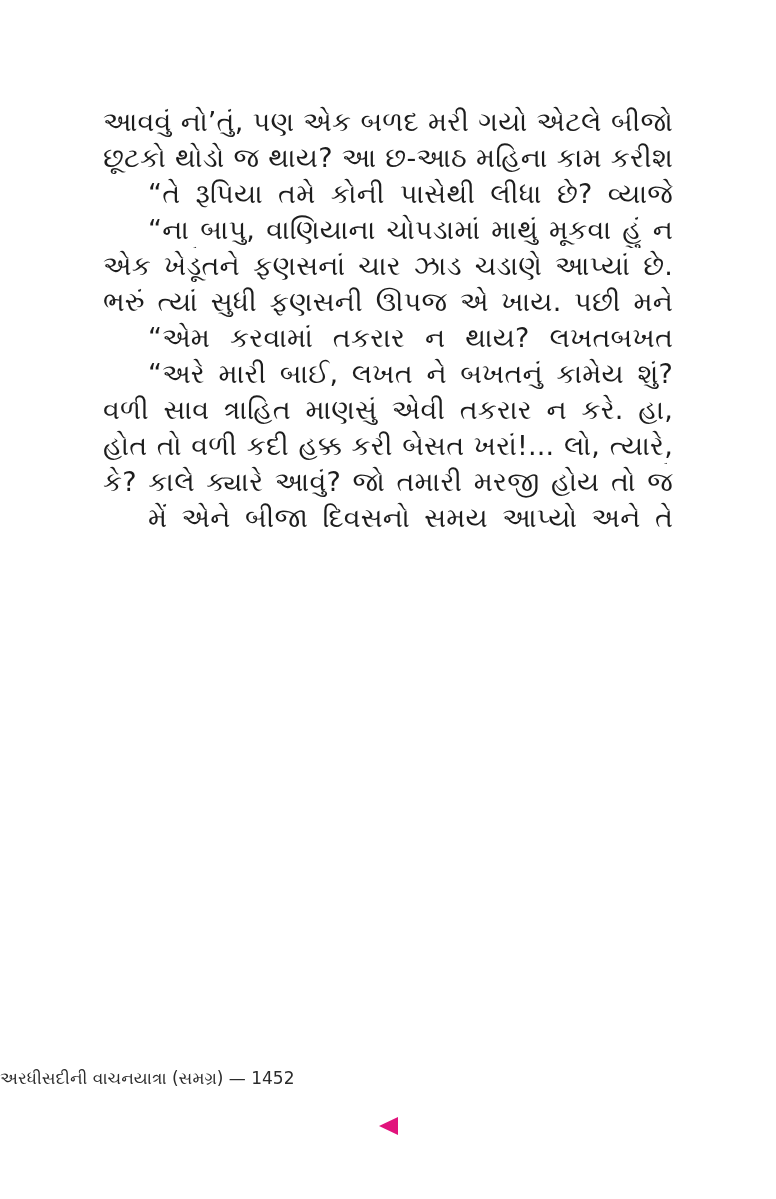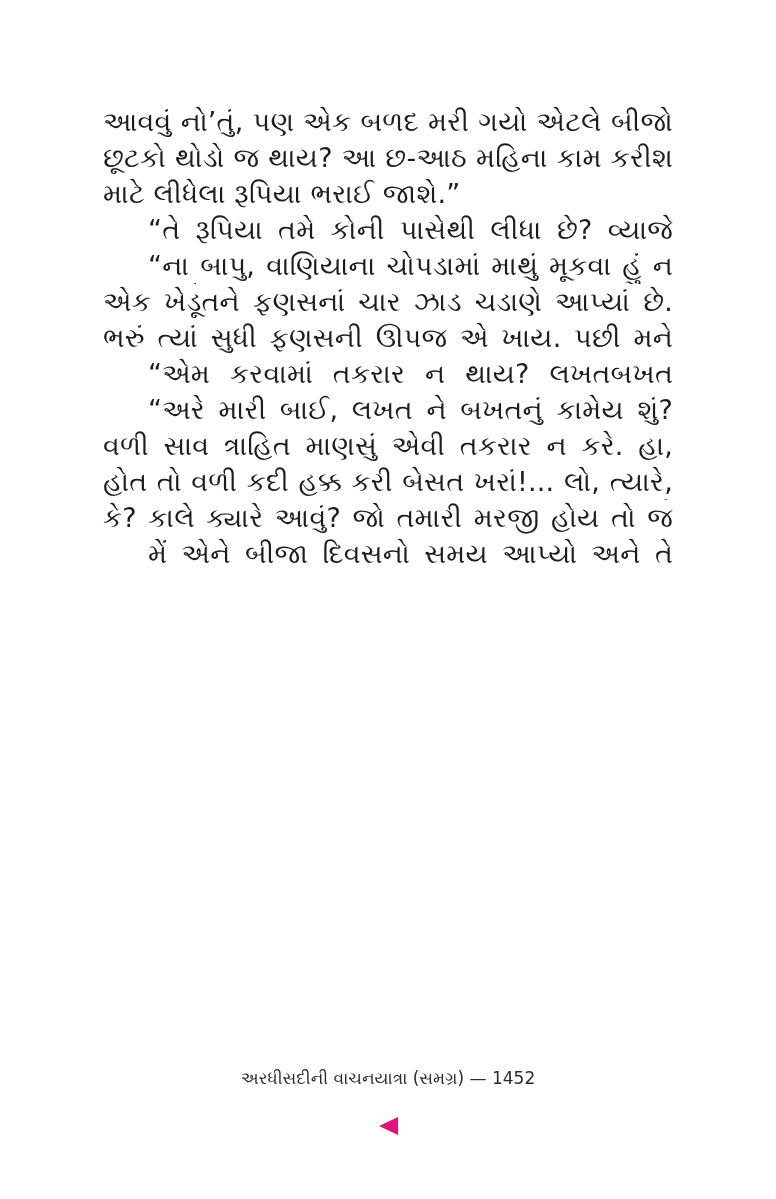--- a/index.html
+++ b/index.html
@@ -39,21 +39,21 @@
     text-align-last: left;
   }
   .line.indent {
     padding-left: 45px;
   }
   .page-footer {
     position: absolute;
     left: 0;
     right: 0;
     top: 1066px;
-    text-align: center;
+    text-align: left;
     font-size: 17px;
     line-height: 24px;
     color: #2b2b2b;
   }
   .nav-prev {
     position: absolute;
     left: 379px;
     top: 1117px;
     width: 0;
     height: 0;
@@ -64,21 +64,20 @@
   }
 </style>
 </head>
 <body>
 
 <div class="page">
 
   <div class="body-text">
       <div class="line">આવવું નો’તું, પણ એક બળદ મરી ગયો એટલે બીજો લીધા વગર</div>
       <div class="line">છૂટકો થોડો જ થાય? આ છ-આઠ મહિના કામ કરીશ ત્યાં બળદ</div>
-      <div class="line plast">માટે લીધેલા રૂપિયા ભરાઈ જાશે.”</div>
       <div class="line plast indent">“તે રૂપિયા તમે કોની પાસેથી લીધા છે? વ્યાજે લીધા?”</div>
       <div class="line indent">“ના બાપુ, વાણિયાના ચોપડામાં માથું મૂકવા હું ન જાઉં! મેં તો</div>
       <div class="line">એક ખેડૂતને ફણસનાં ચાર ઝાડ ચડાણે આપ્યાં છે. જ્યાં સુધી રકમ ન</div>
       <div class="line plast">ભરું ત્યાં સુધી ફણસની ઊપજ એ ખાય. પછી મને પાછાં આપશે.”</div>
       <div class="line plast indent">“એમ કરવામાં તકરાર ન થાય? લખતબખત કરાવ્યું છે?”</div>
       <div class="line indent">“અરે મારી બાઈ, લખત ને બખતનું કામેય શું? ગામડાંના અને</div>
       <div class="line">વળી સાવ ત્રાહિત માણસું એવી તકરાર ન કરે. હા, સગાંને આપ્યાં</div>
       <div class="line">હોત તો વળી કદી હક્ક કરી બેસત ખરાં!... લો, ત્યારે, હું હવે જાઉં</div>
       <div class="line">કે? કાલે ક્યારે આવું? જો તમારી મરજી હોય તો જ બોલાવજો, હોં!</div>
       <div class="line plast indent">મેં એને બીજા દિવસનો સમય આપ્યો અને તે ગઈ.</div>

